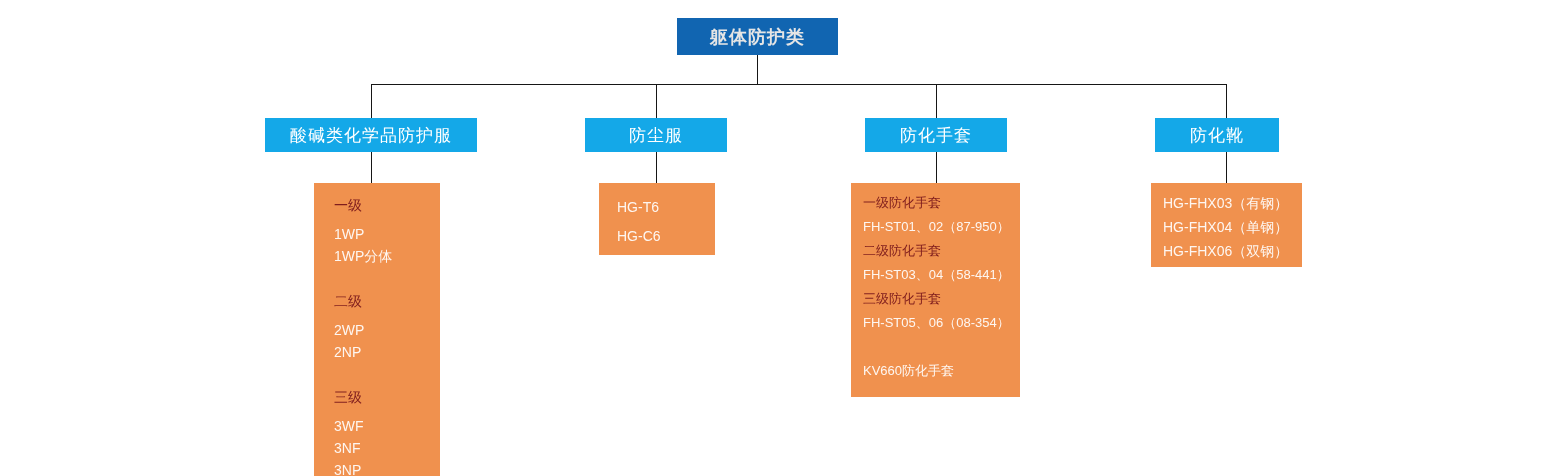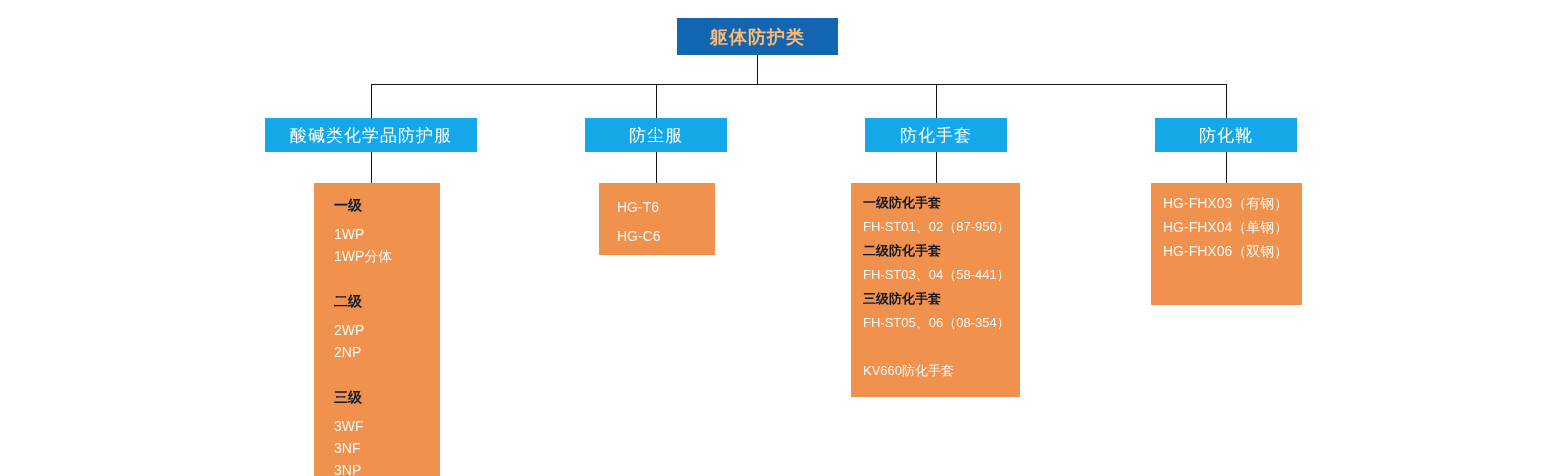--- a/index.html
+++ b/index.html
@@ -10,46 +10,46 @@
     overflow:hidden;
     font-family:"Liberation Sans","DejaVu Sans",sans-serif;
   }
   
   .line{position:absolute;background:#161616;}
   .vline{width:1px;}
   .hline{height:1px;}
   
   .root-box{
     position:absolute;left:677px;top:18px;width:161px;height:37px;
-    background:#1165b1;color:#fdba74;
+    background:#1165b1;color:#e5e5e5;
     display:flex;align-items:center;justify-content:center;
     font-size:18px;font-weight:bold;letter-spacing:1px;
   }
   
   .branch-box{
     position:absolute;top:118px;height:34px;
     background:#14a8e8;color:#ffffff;
     display:flex;align-items:center;justify-content:center;
     font-size:17px;letter-spacing:1px;
   }
   .branch-0{left:265px;width:212px;}
   .branch-1{left:585px;width:142px;}
   .branch-2{left:865px;width:142px;}
-  .branch-3{left:1155px;width:142px;}
+  .branch-3{left:1155px;width:124px;}
   
   .leaf-box{
     position:absolute;top:183px;
     background:#f0914e;color:rgba(255,255,255,0.92);
     box-sizing:border-box;
   }
   .leaf-0{left:314px;width:126px;height:312px;padding:11px 6px 0 20px;font-size:14px;line-height:22px;}
   .leaf-1{left:599px;width:116px;height:72px;padding:13px 6px 16px 18px;font-size:14px;line-height:22px;}
   .leaf-2{left:851px;width:169px;height:214px;padding:8px 6px 0 12px;font-size:13px;line-height:24px;}
-  .leaf-3{left:1151px;width:151px;height:122px;padding:8px 6px 0 12px;font-size:14px;line-height:24px;}
-  .hdr{font-weight:bold;color:#0f172a;}
+  .leaf-3{left:1151px;width:151px;height:84px;padding:8px 6px 0 12px;font-size:14px;line-height:24px;}
+  .hdr{font-weight:normal;color:#7f1d1d;}
   .leaf-0 .hdr{margin-bottom:7px;}
   .leaf-0 .hdr:not(:first-child){margin-top:23px;}
   .spaced{margin-top:24px;}
 </style>
 </head>
 <body>
 
 <div class="canvas">
 
   <div class="line vline" style="left:757px;top:55px;height:29px;"></div>

